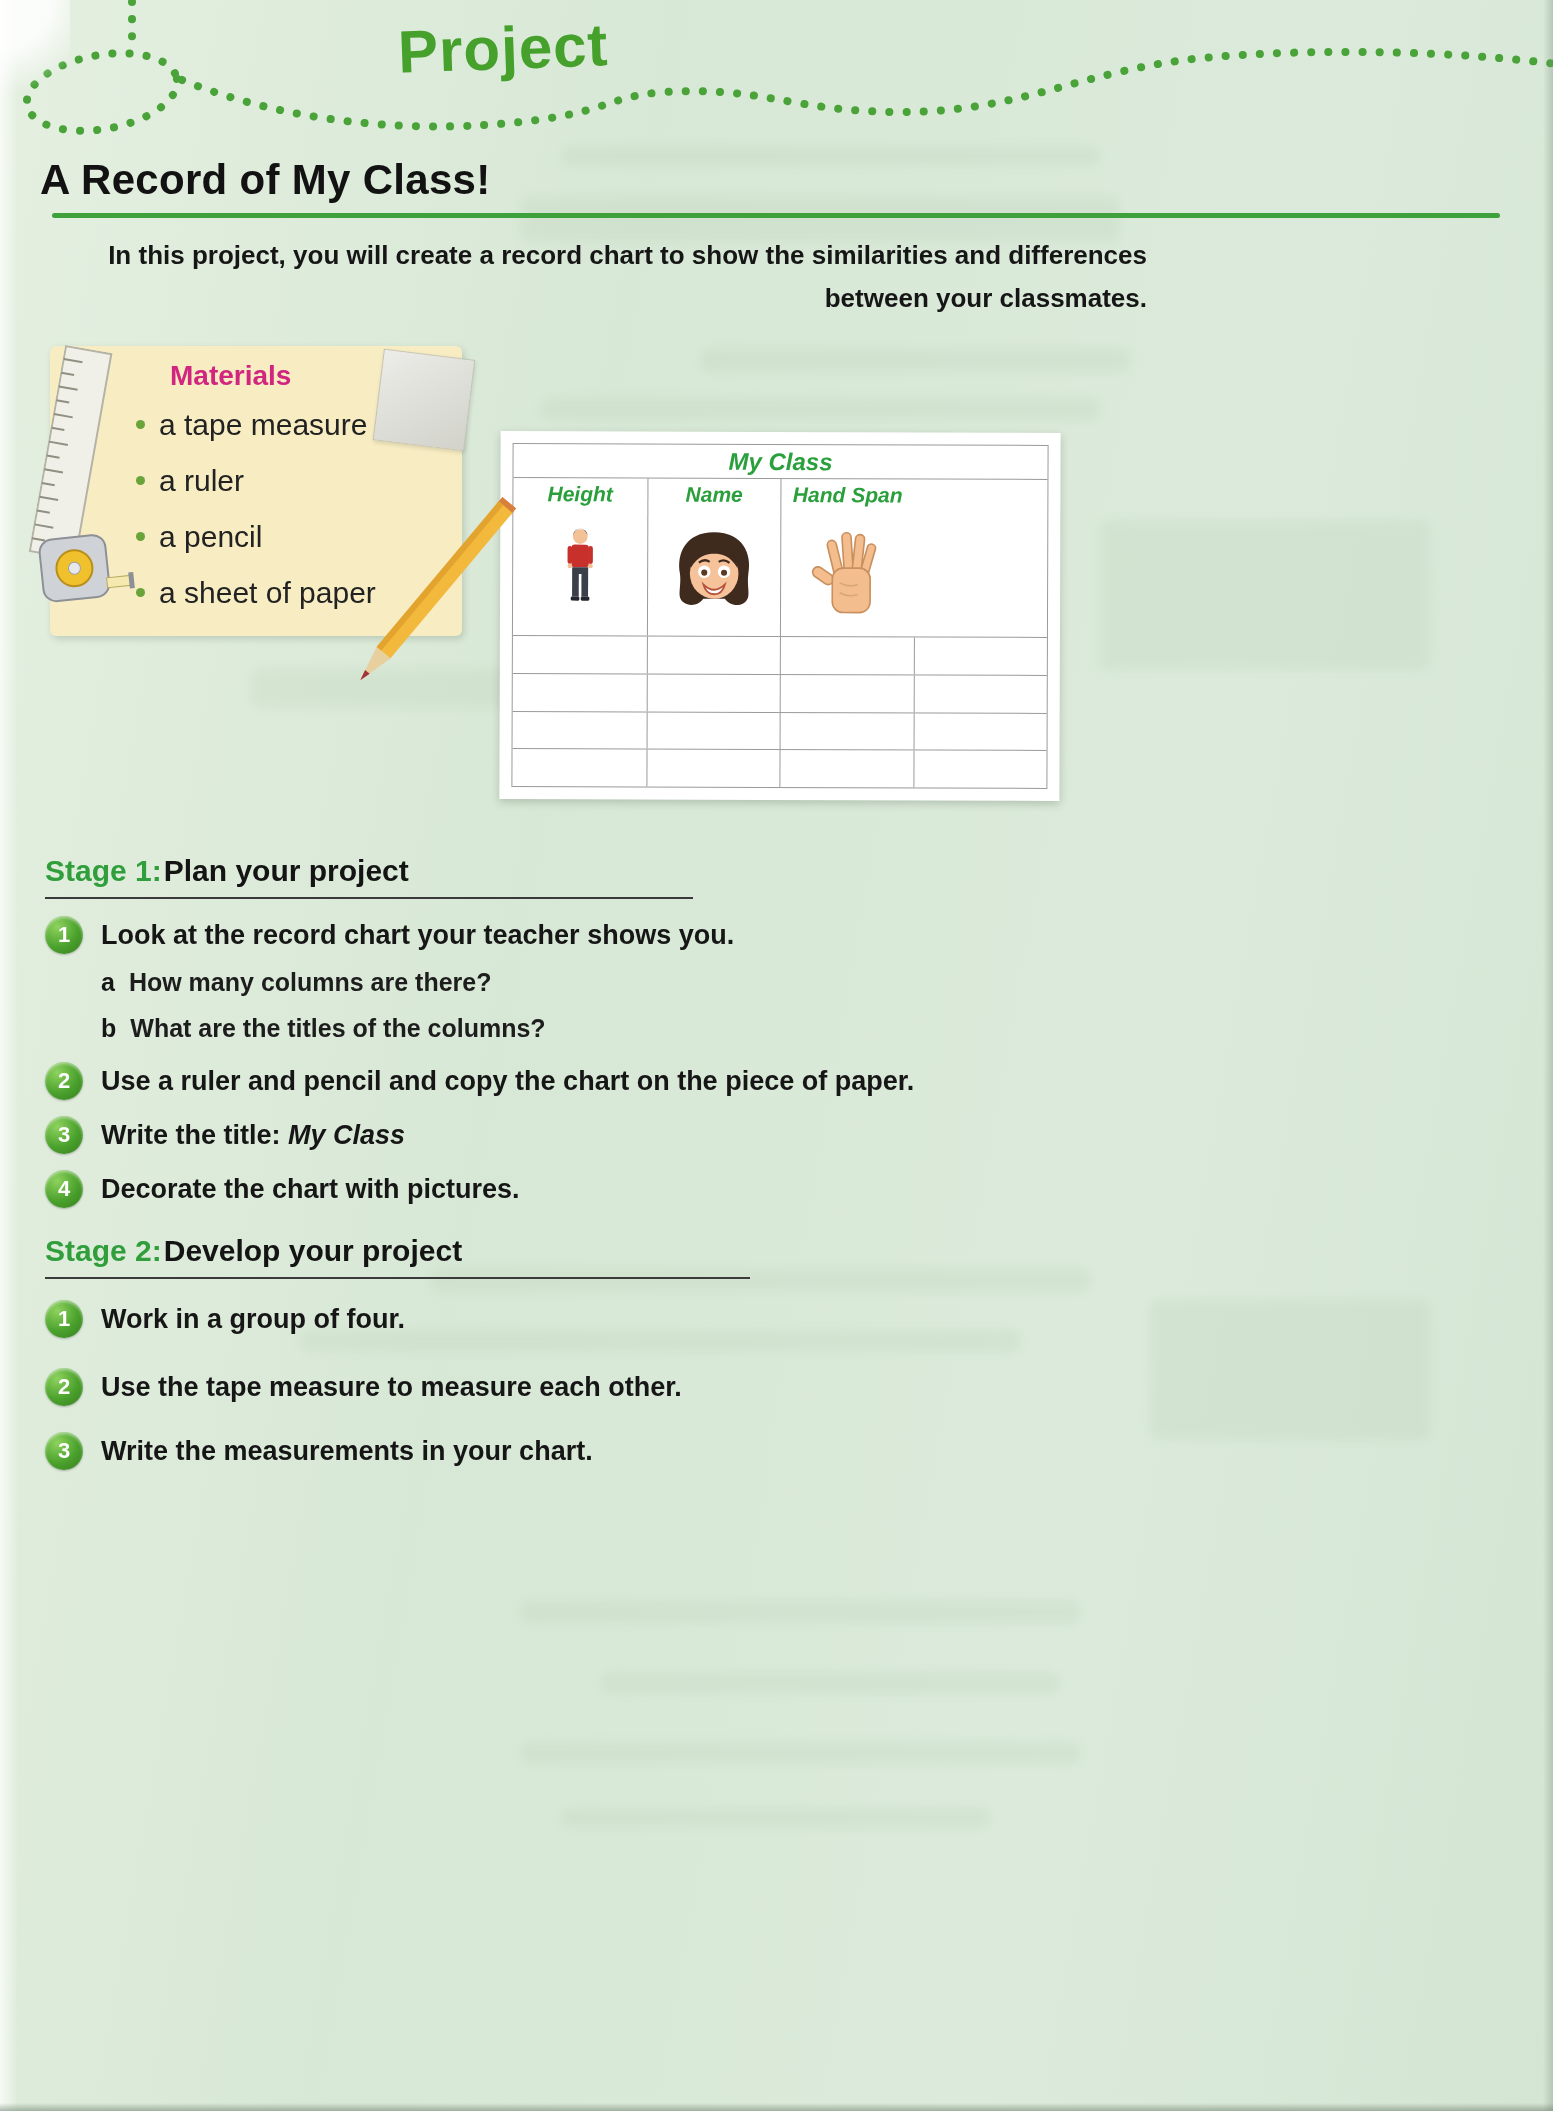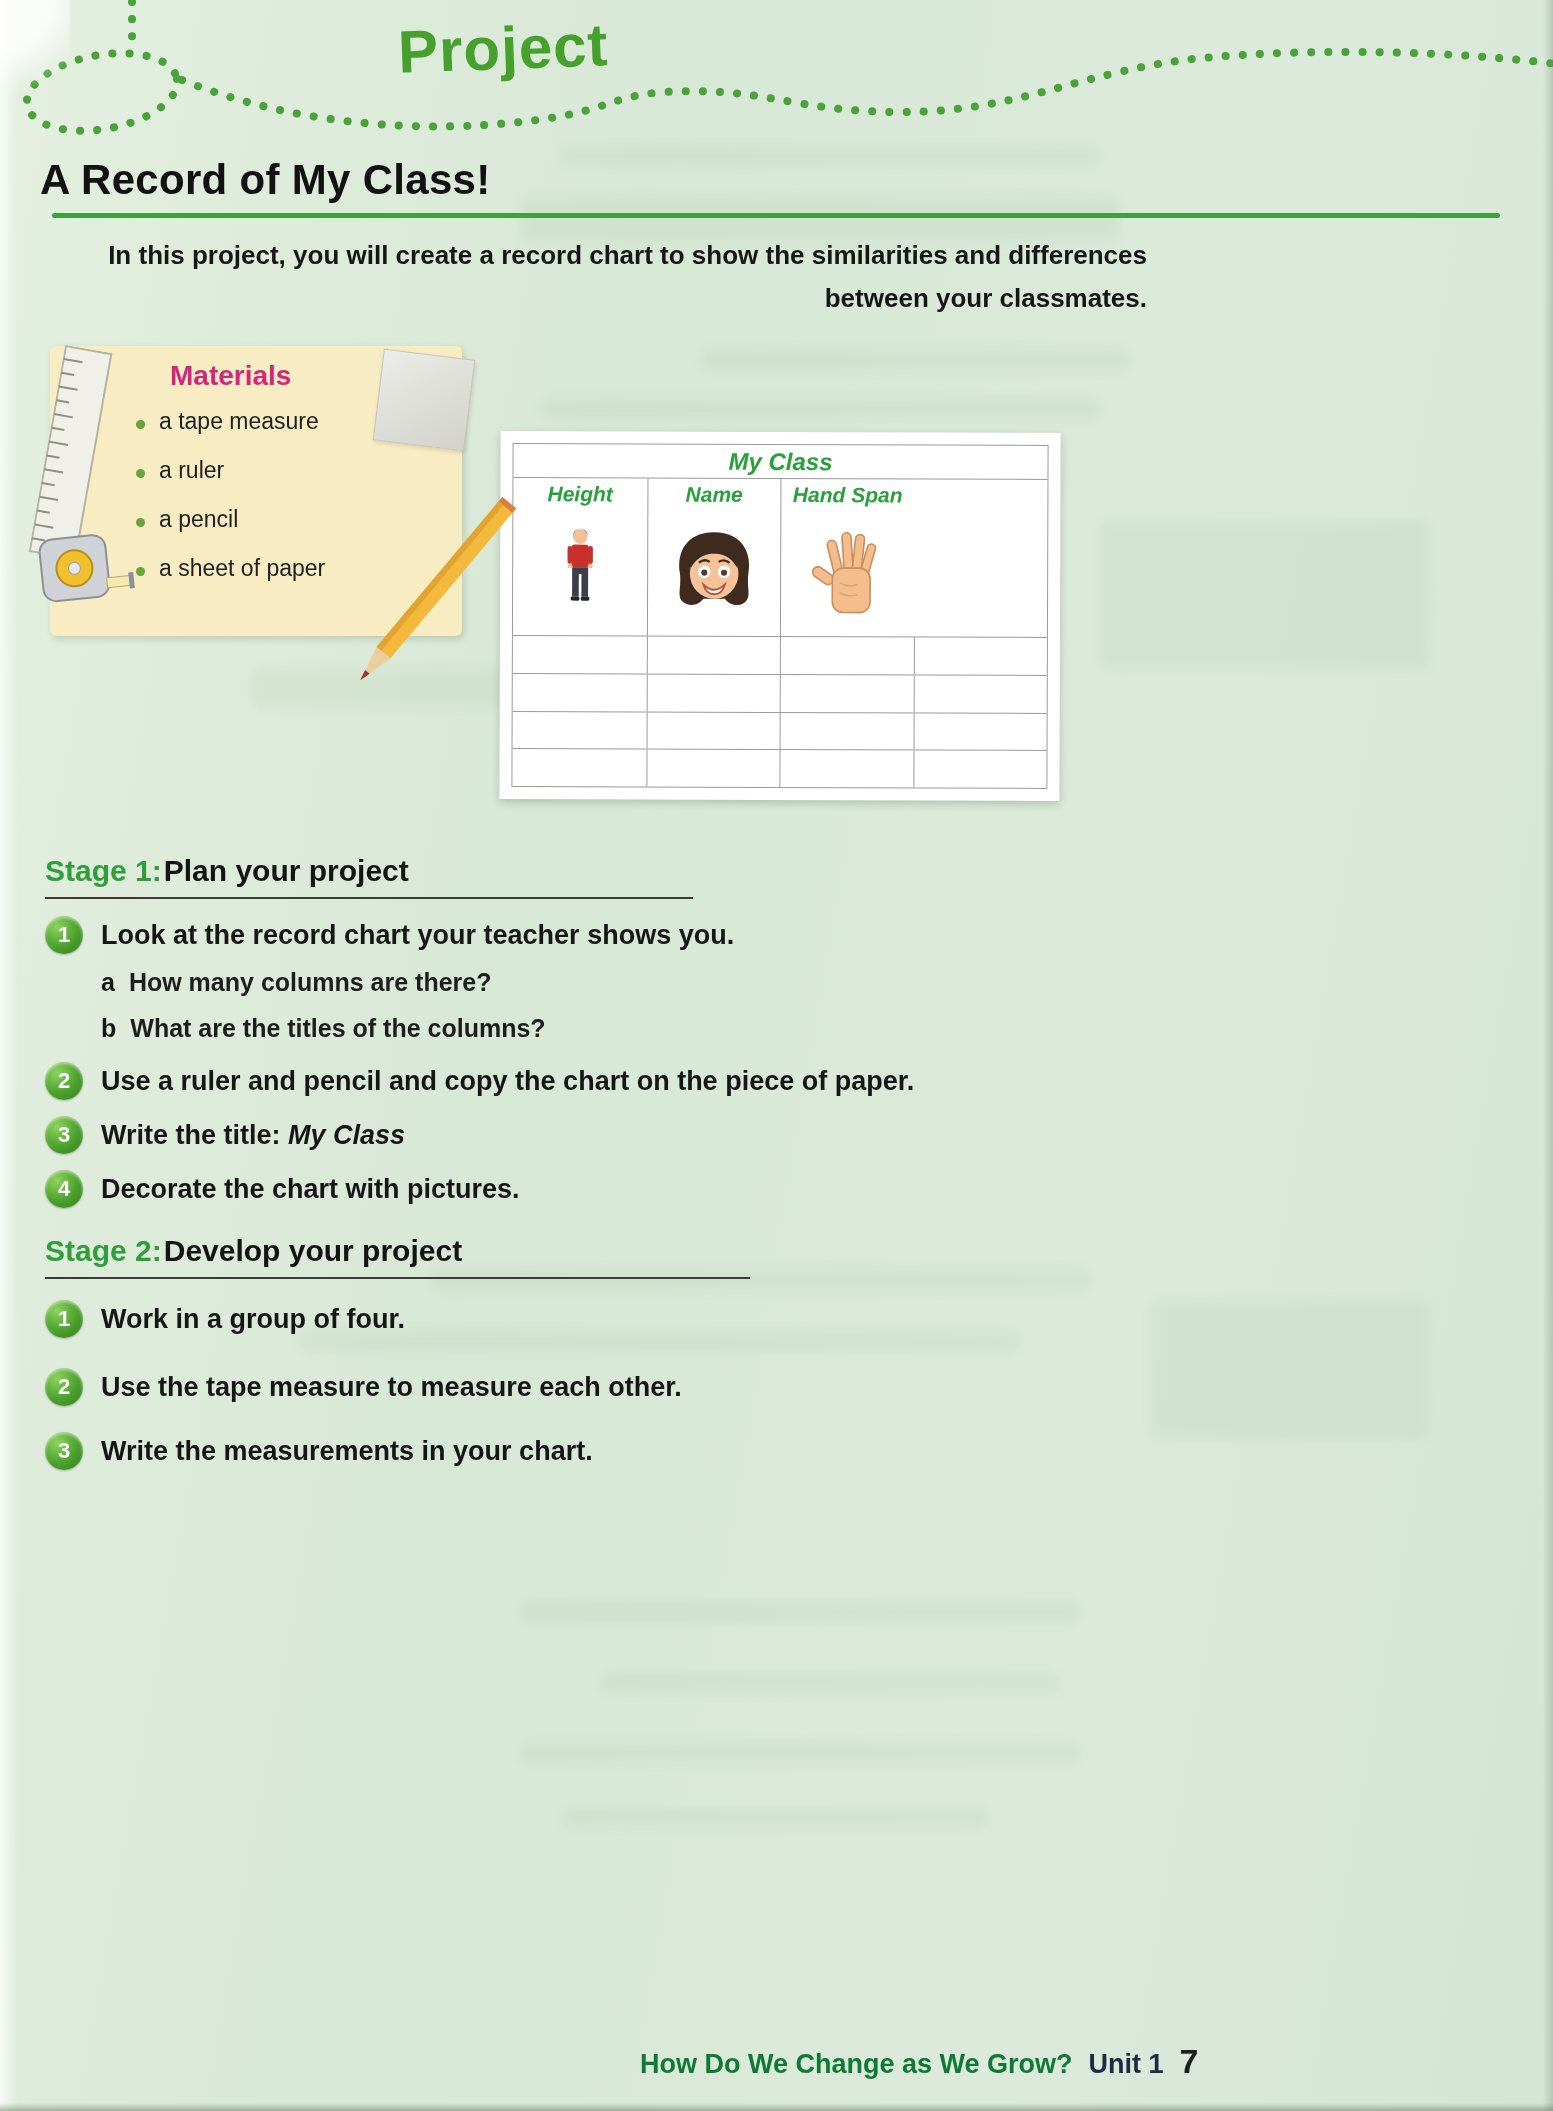--- a/index.html
+++ b/index.html
@@ -32,21 +32,21 @@
     position:absolute;left:52px;top:234px;width:1095px;
     font-size:26px;font-weight:700;color:#161616;line-height:1.65;text-align:right;
   }
   
   .materials-box{
     position:absolute;left:50px;top:346px;width:412px;height:290px;
     background:#f7ecc2;border-radius:6px;box-shadow:2px 3px 7px rgba(40,60,40,.18);
   }
   .materials-title{position:absolute;left:92px;top:14px;font-size:28px;font-weight:800;color:#d12580;z-index:2;margin-left:28px;}
   .materials-list{position:absolute;left:86px;top:62px;z-index:2;list-style:none;}
-  .materials-item{display:flex;align-items:flex-start;gap:14px;margin-bottom:22px;font-size:23px;font-weight:500;color:#222;}
+  .materials-item{display:flex;align-items:flex-start;gap:14px;margin-bottom:22px;font-size:30px;font-weight:500;color:#222;}
   .bullet-dot{width:9px;height:9px;border-radius:50%;background:#69a33a;margin-top:12px;flex:none;}
   .ruler-wrap{position:absolute;left:-4px;top:2px;transform:rotate(10deg);z-index:1;}
   .tape-wrap{position:absolute;left:-14px;top:182px;transform:rotate(-6deg);z-index:1;}
   .pencil-wrap{position:absolute;right:16px;top:128px;transform:rotate(40deg);z-index:1;}
   .paper-scrap{
     position:absolute;right:-8px;top:8px;width:92px;height:92px;transform:rotate(7deg);
     background:linear-gradient(145deg,#ecece8,#d2d2cb);border:1px solid #c2c2b8;
     box-shadow:1px 2px 4px rgba(0,0,0,.12);z-index:1;
   }
   
@@ -314,24 +314,19 @@
   </div>
   <div class="step" style="top:1368px;">
     <span class="badge">2</span>
     <span class="step-text">Use the tape measure to measure each other.</span>
   </div>
   <div class="step" style="top:1432px;">
     <span class="badge">3</span>
     <span class="step-text">Write the measurements in your chart.</span>
   </div>
 
-  <div class="footer">
-    <span class="footer-question">How Do We Change as We Grow?</span>
-    <span class="footer-unit">Unit 1</span>
-    <span class="footer-page">7</span>
-  </div>
 
   <div class="edge-left"></div>
   <div class="corner-curl"></div>
   <div class="edge-right"></div>
   <div class="edge-bottom"></div>
 
 </div>
 
 </body></html>

